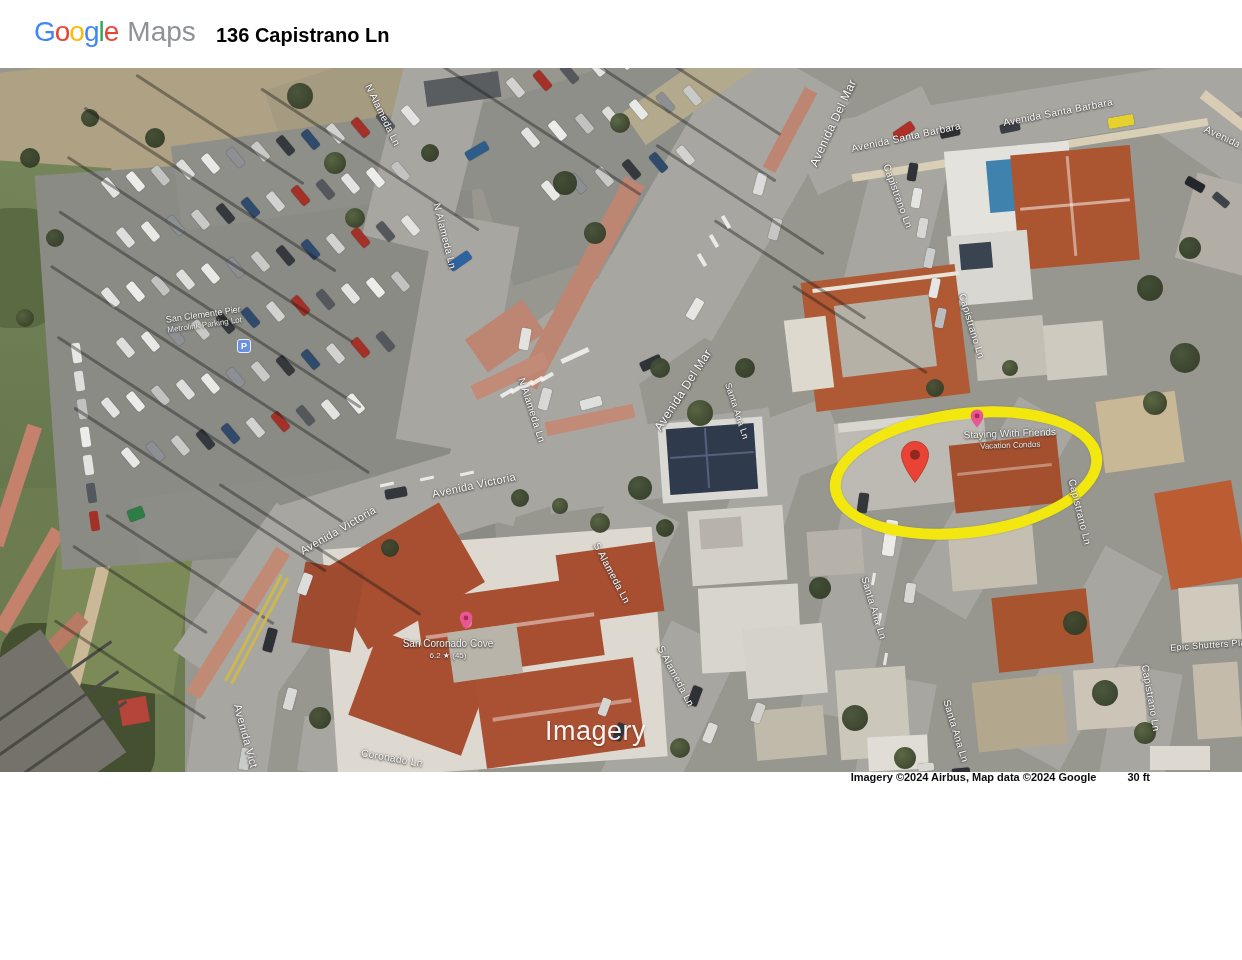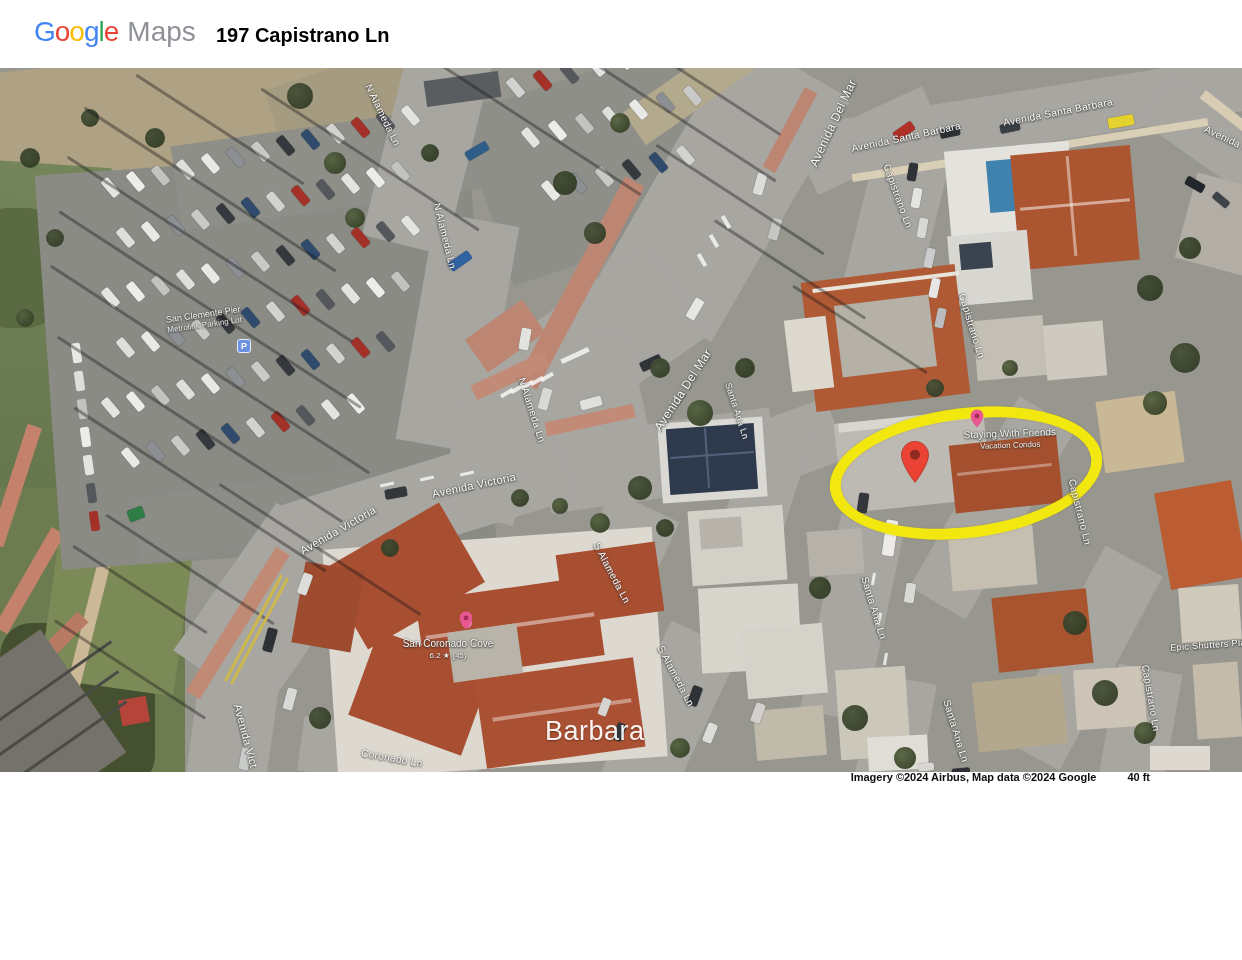--- a/index.html
+++ b/index.html
@@ -34,21 +34,21 @@
   
   #attribution{position:absolute;top:771px;left:0;width:1150px;text-align:right;
        font-size:11px;font-weight:700;color:#0c0c0c;}
   #attribution .sc{margin-left:28px;}
 </style>
 </head>
 <body>
 
 <div id="header">
   <div id="logo"><span class="lg-letter" style="color: rgb(66, 133, 244);">G</span><span class="lg-letter" style="color: rgb(234, 67, 53);">o</span><span class="lg-letter" style="color: rgb(251, 188, 5);">o</span><span class="lg-letter" style="color: rgb(66, 133, 244);">g</span><span class="lg-letter" style="color: rgb(52, 168, 83);">l</span><span class="lg-letter" style="color: rgb(234, 67, 53);">e</span><span class="lg-maps">Maps</span></div>
-  <div id="address">197 Capistrano Ln</div>
+  <div id="address">136 Capistrano Ln</div>
 </div>
 
 <div id="map">
   <div id="scene">
       <div style="left: -10px; top: -15px; width: 400px; height: 175px; transform: rotate(-6deg); background: rgb(174, 161, 132);"></div>
       <div style="left: 280px; top: -10px; width: 190px; height: 130px; transform: rotate(-18deg); background: rgb(165, 155, 129);"></div>
       <div style="left: -40px; top: 95px; width: 135px; height: 480px; transform: rotate(4deg); background: linear-gradient(rgb(117, 133, 90), rgb(95, 112, 71));"></div>
       <div style="left: -30px; top: 140px; width: 95px; height: 120px; transform: rotate(0deg); background: rgb(90, 106, 66); border-radius: 40%;"></div>
       <div style="left: -20px; top: 420px; width: 205px; height: 300px; transform: rotate(0deg); background: rgb(109, 124, 80);"></div>
       <div style="left: 0px; top: 555px; width: 155px; height: 165px; transform: rotate(0deg); background: rgb(68, 80, 47); border-radius: 20%;"></div>
@@ -395,23 +395,23 @@
         </svg></div>
       <div class="poi-label" style="left: 448px; top: 581px; font-size: 10px; transform: translate(-50%, -50%) rotate(0deg);">
         <span style="display: block;">San Coronado Cove</span>
         <span class="poi-sub" style="display: block;">6.2 ★ (45)</span>
       </div>
       <div class="mini-pin" style="left: 459px; top: 543px;"><svg width="14" height="19" viewBox="0 0 24 33">
           <path d="M12 1C5.9 1 1 5.9 1 12c0 8 11 20 11 20s11-12 11-20C23 5.9 18.1 1 12 1z" fill="#e8578f"></path>
           <circle cx="12" cy="12" r="4.2" fill="#a62b5c"></circle>
         </svg></div>
     </div>
-  <div id="watermark">Barbara</div>
+  <div id="watermark">Imagery</div>
 <div id="main-pin" style="left: 900px; top: 372px;"><svg width="30" height="44" viewBox="0 0 24 35">
         <path d="M12 1C6 1 1.2 5.8 1.2 11.8c0 8.4 10.8 22 10.8 22s10.8-13.6 10.8-22C22.8 5.8 18 1 12 1z" fill="#EA4335" stroke="#a83226" stroke-width=".6"></path>
         <circle cx="12" cy="11.6" r="4" fill="#8f2a20"></circle>
       </svg></div>
   </div>
 
 <div id="attribution">
   <span>Imagery ©2024 Airbus, Map data ©2024 Google</span>
-  <span class="sc">40 ft</span>
+  <span class="sc">30 ft</span>
 </div>
 
 </body></html>

